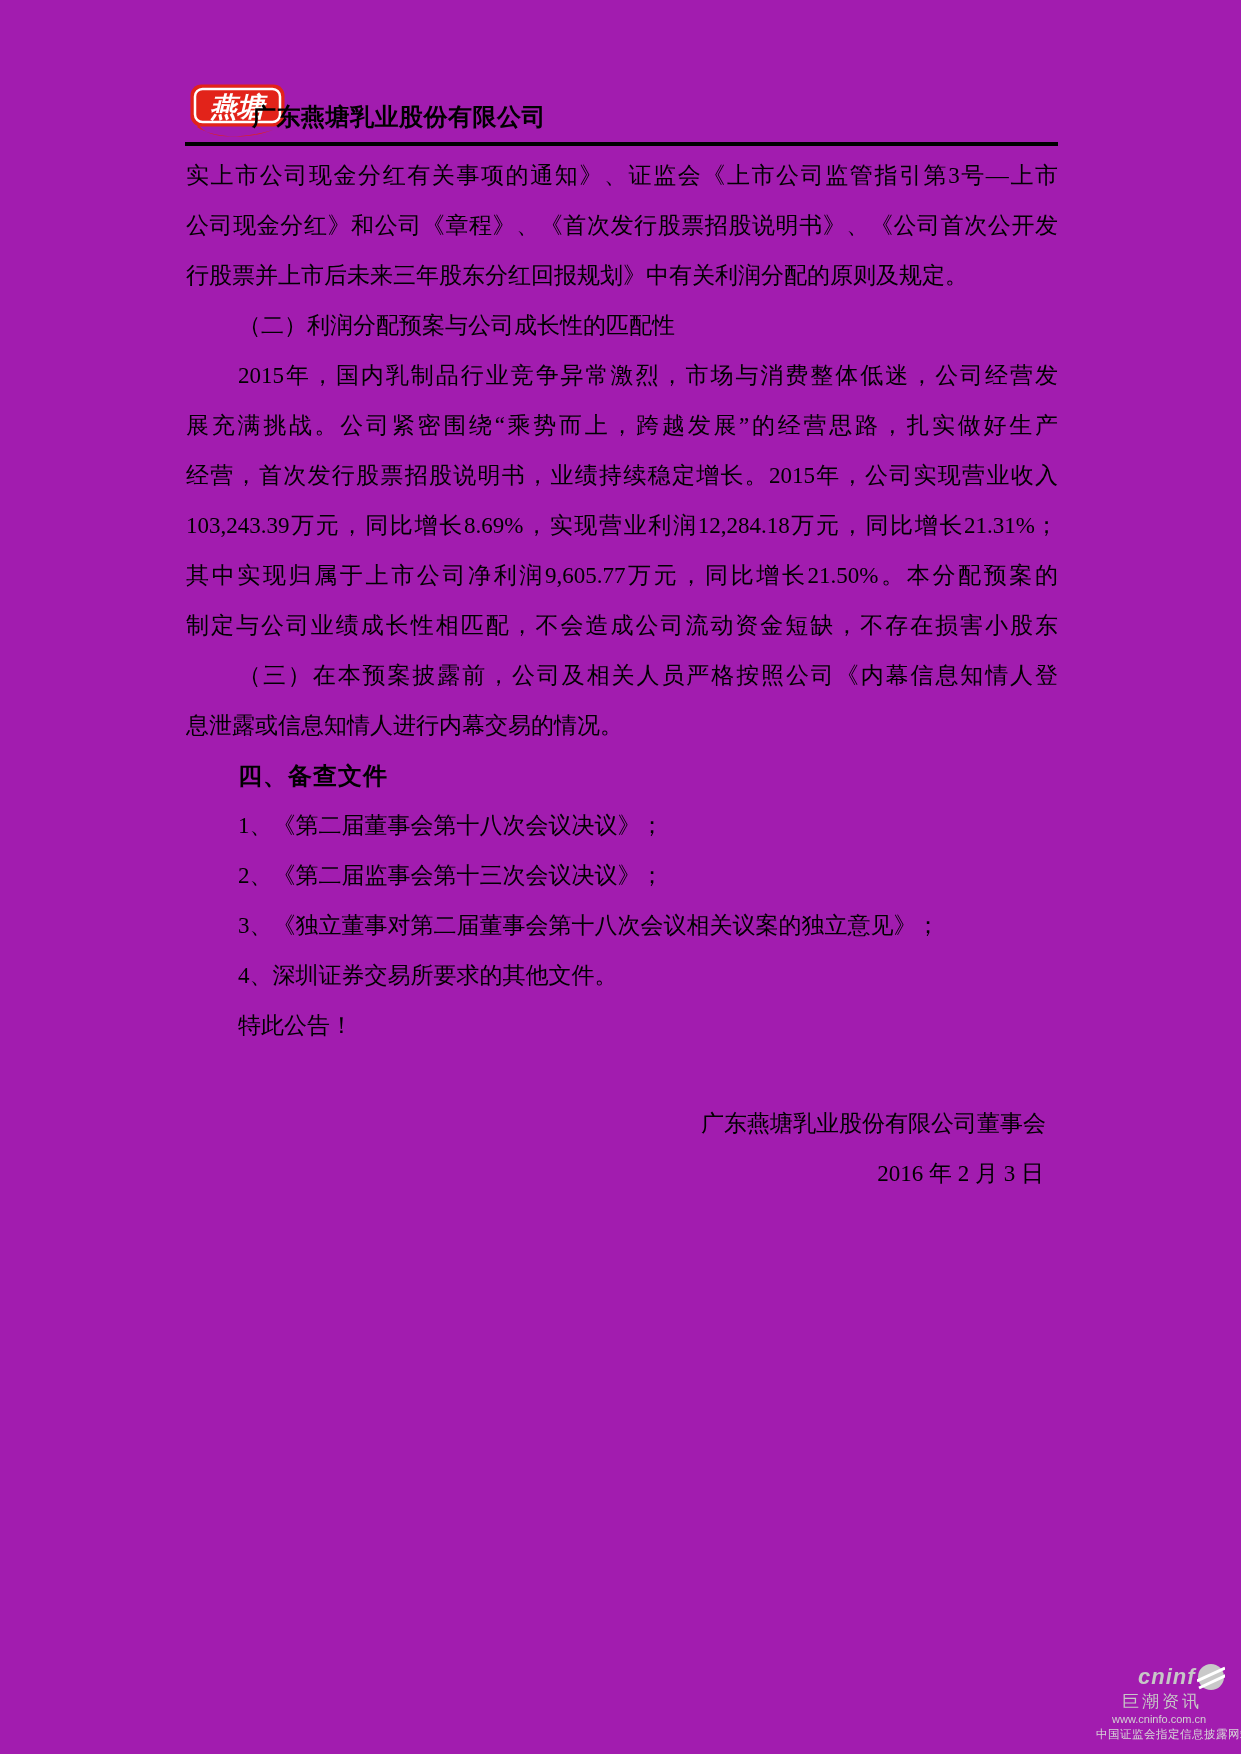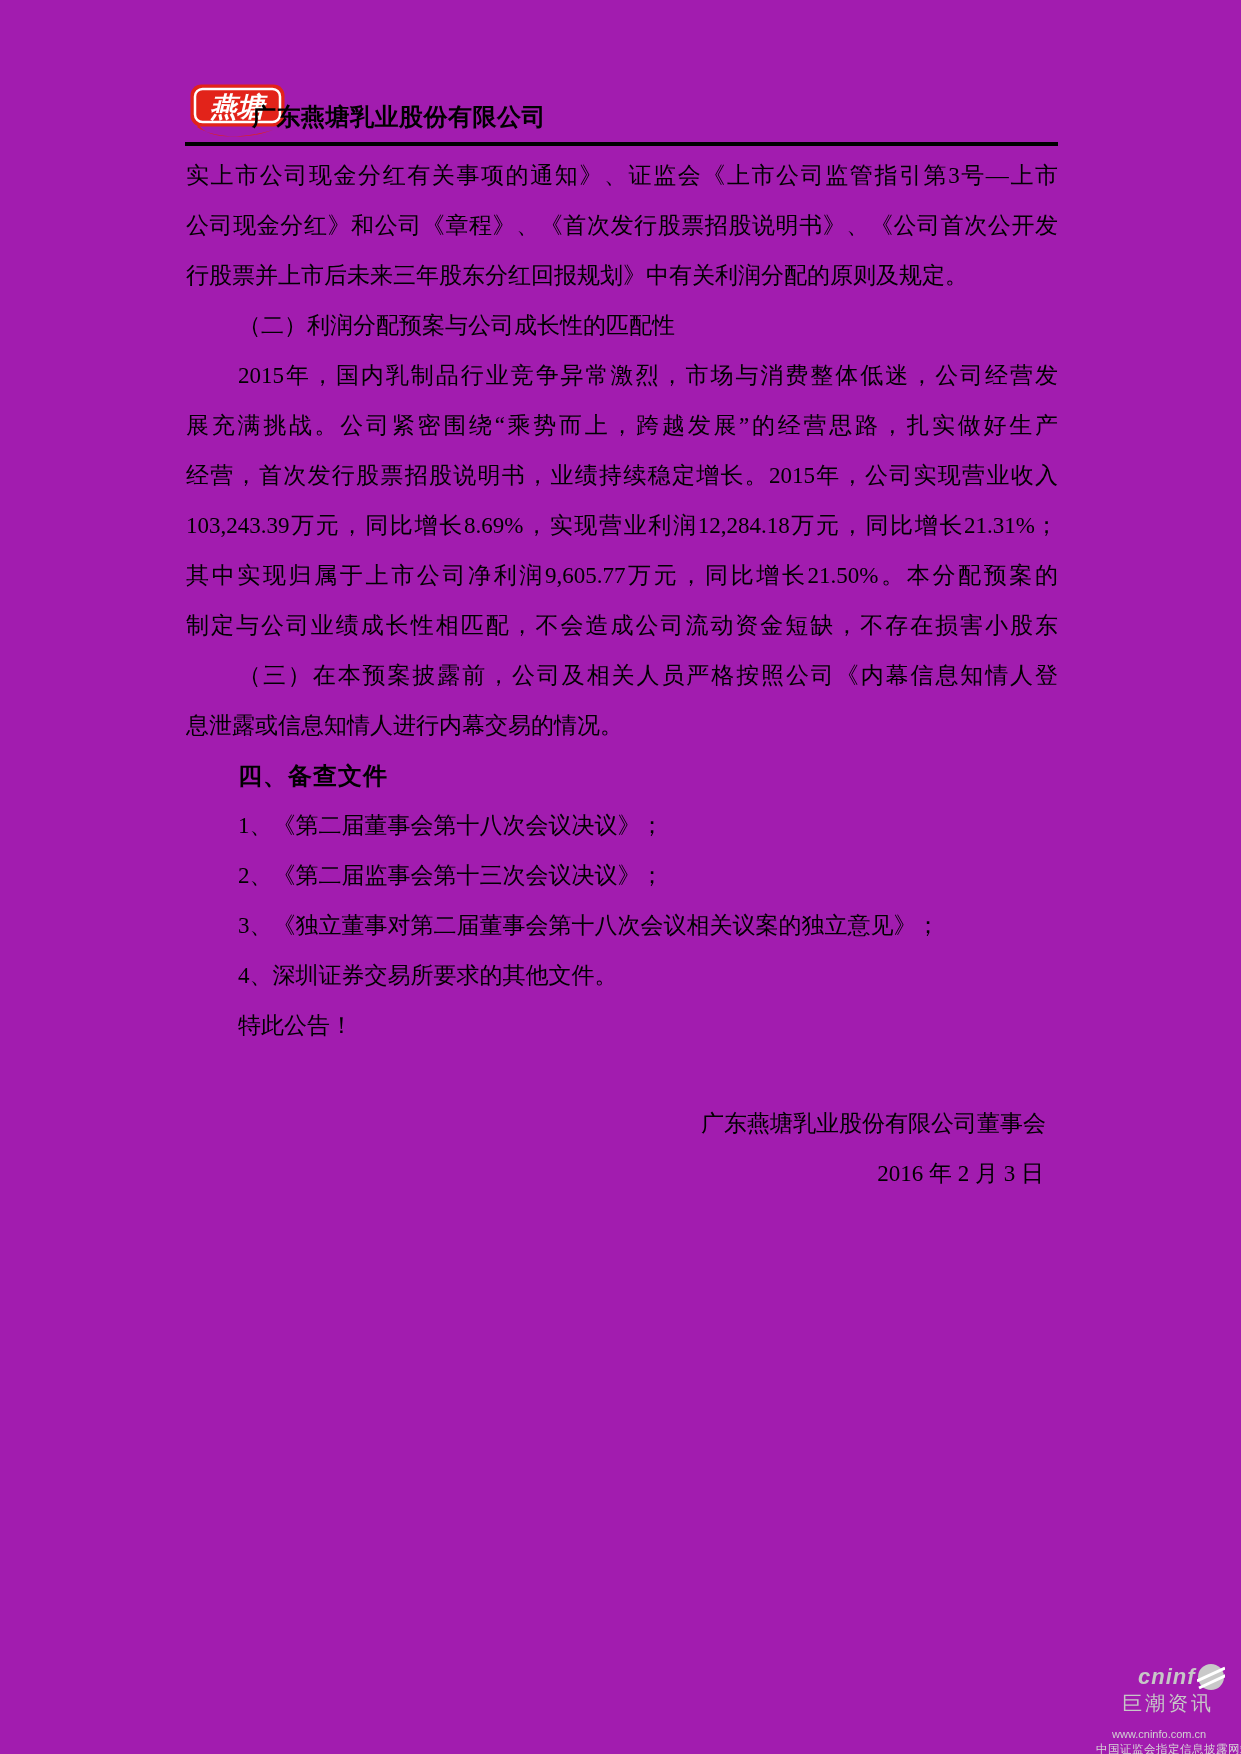--- a/index.html
+++ b/index.html
@@ -39,25 +39,25 @@
   .wm{position:absolute;left:1096px;top:1663px;width:145px;line-height:1;}
   .wm-logo-row{display:flex;align-items:center;margin-left:42px;height:28px;}
   .wm-word{
     font-family:"Liberation Sans","DejaVu Sans",sans-serif;
     font-weight:bold;font-style:italic;
     font-size:22px;color:#c7c7c7;letter-spacing:1px;
   }
   .wm-globe{margin-left:1px;}
   .wm-brand{
     margin-left:26px;margin-top:2px;
-    font-size:20px;letter-spacing:3px;color:#c7c7c7;
+    font-size:17px;letter-spacing:3px;color:#c7c7c7;
     font-family:"Liberation Sans","DejaVu Sans",sans-serif;
   }
   .wm-url{
-    margin-left:16px;margin-top:16px;
+    margin-left:16px;margin-top:4px;
     font-size:11px;color:#d2d2d2;
     font-family:"Liberation Sans","DejaVu Sans",sans-serif;
   }
   .wm-tagline{
     margin-top:4px;
     font-size:11.5px;color:#d8d8d8;letter-spacing:0.5px;
     font-family:"Liberation Sans","DejaVu Sans",sans-serif;
     white-space:nowrap;
   }
 </style>

